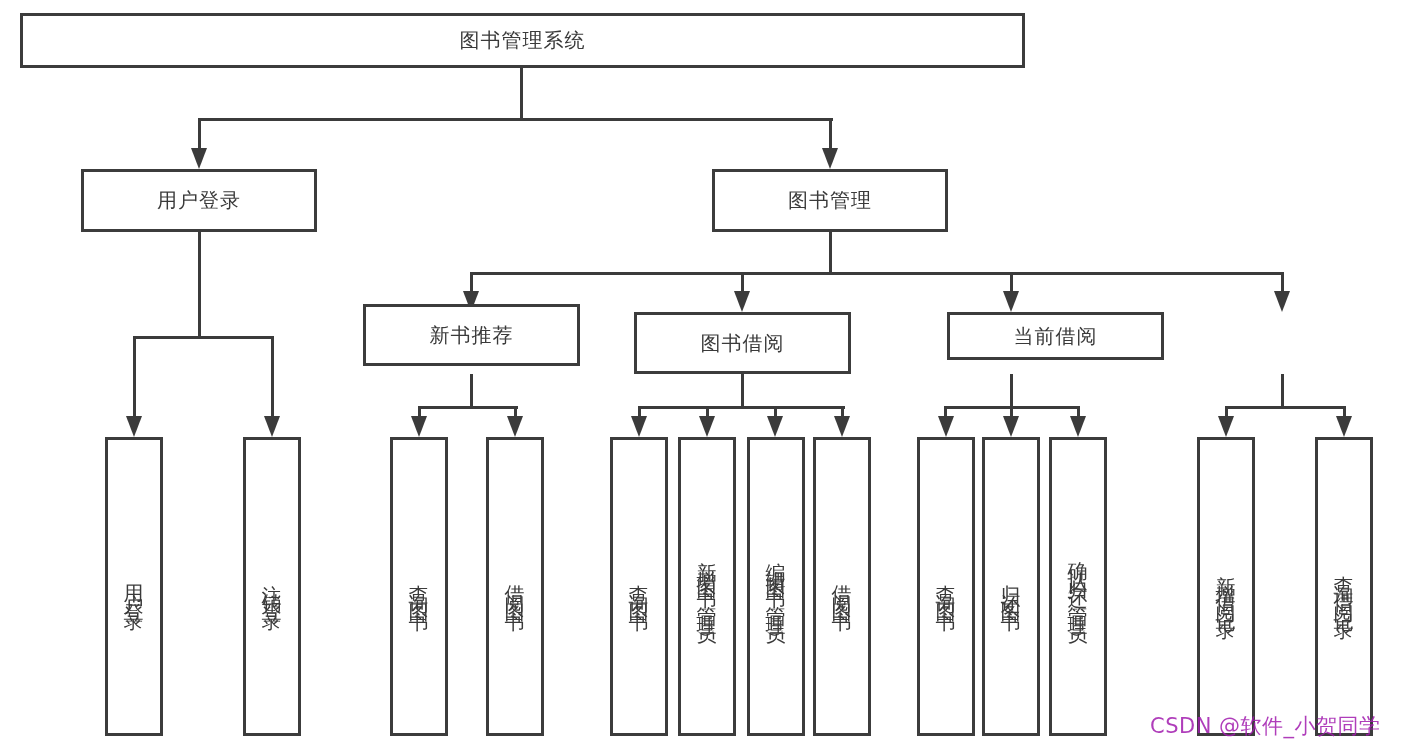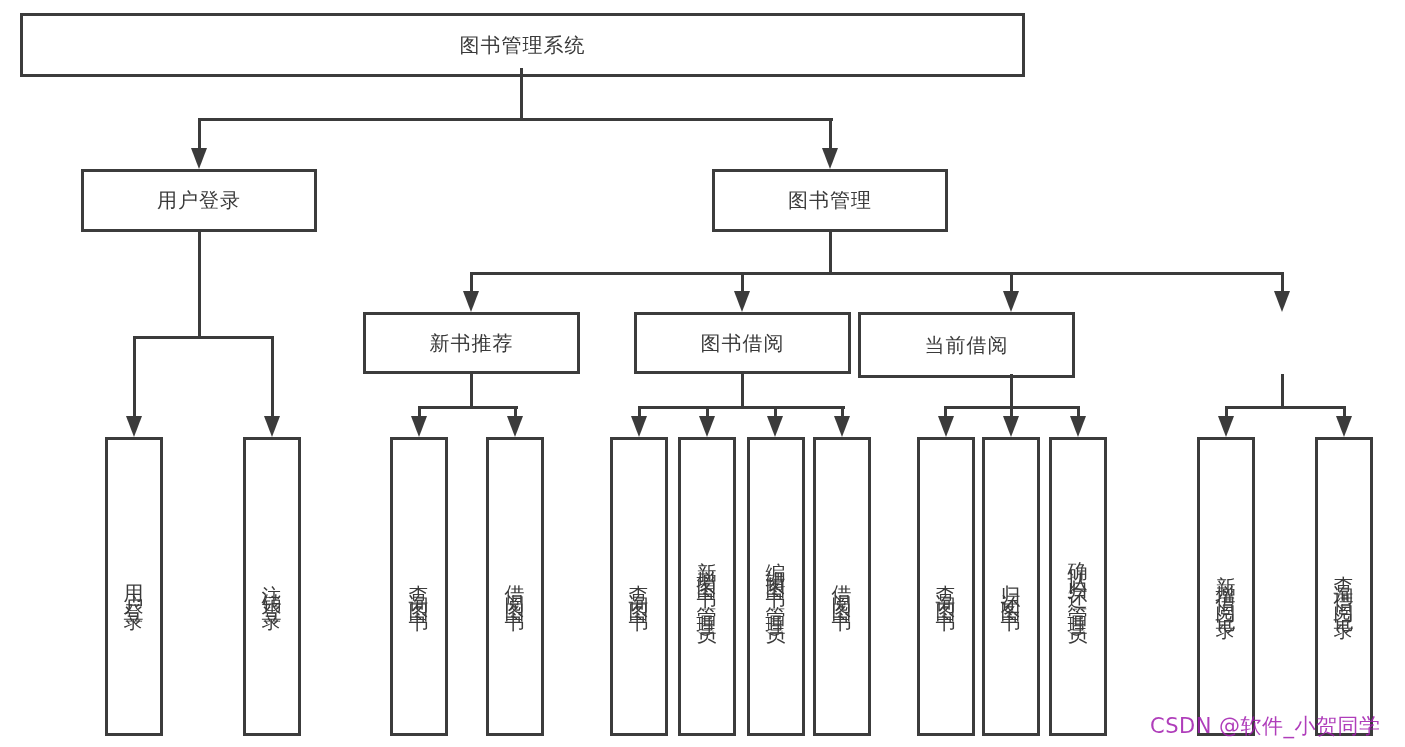--- a/index.html
+++ b/index.html
@@ -31,21 +31,21 @@
   .wm{
     position:absolute;left:1150px;top:712px;font-size:21px;color:#a21caf;
     opacity:.85;z-index:10;white-space:nowrap;letter-spacing:0.5px;
   }
 </style>
 </head>
 <body>
 
 <div id="stage">
 
-  <div class="box" style="left:20px;top:13px;width:1005px;height:64px;text-align:center;">
+  <div class="box" style="left:20px;top:13px;width:1005px;height:55px;text-align:center;">
     <span>图书管理系统</span>
   </div>
 
   <div class="ln" style="left:520px;top:68px;width:3px;height:50px;"></div>
   <div class="ln" style="left:198px;top:118px;width:635px;height:3px;"></div>
   <div class="ln" style="left:198px;top:118px;width:3px;height:32px;"></div>
   <div class="ln" style="left:829px;top:118px;width:3px;height:32px;"></div>
   <div class="arw" style="left:191px;top:148px;"></div>
   <div class="arw" style="left:822px;top:148px;"></div>
 
@@ -67,27 +67,27 @@
   <div class="ln" style="left:470px;top:272px;width:814px;height:3px;"></div>
   <div class="ln" style="left:470px;top:272px;width:3px;height:21px;"></div>
   <div class="ln" style="left:741px;top:272px;width:3px;height:21px;"></div>
   <div class="ln" style="left:1010px;top:272px;width:3px;height:21px;"></div>
   <div class="ln" style="left:1281px;top:272px;width:3px;height:21px;"></div>
   <div class="arw" style="left:463px;top:291px;"></div>
   <div class="arw" style="left:734px;top:291px;"></div>
   <div class="arw" style="left:1003px;top:291px;"></div>
   <div class="arw" style="left:1274px;top:291px;"></div>
 
-  <div class="box" style="left:363px;top:312px;width:217px;height:62px;text-align:center;">
+  <div class="box" style="left:363px;top:304px;width:217px;height:62px;text-align:center;">
     <span>新书推荐</span>
   </div>
   <div class="box" style="left:634px;top:312px;width:217px;height:62px;">
     <span>图书借阅</span>
   </div>
-  <div class="box" style="left:858px;top:312px;width:217px;height:66px;">
+  <div class="box" style="left:947px;top:312px;width:217px;height:48px;">
     <span>当前借阅</span>
   </div>
 
   <div class="ln" style="left:470px;top:374px;width:3px;height:35px;"></div>
   <div class="ln" style="left:418px;top:406px;width:100px;height:3px;"></div>
   <div class="ln" style="left:418px;top:406px;width:3px;height:12px;"></div>
   <div class="ln" style="left:514px;top:406px;width:3px;height:12px;"></div>
   <div class="arw" style="left:411px;top:416px;"></div>
   <div class="arw" style="left:507px;top:416px;"></div>
 

